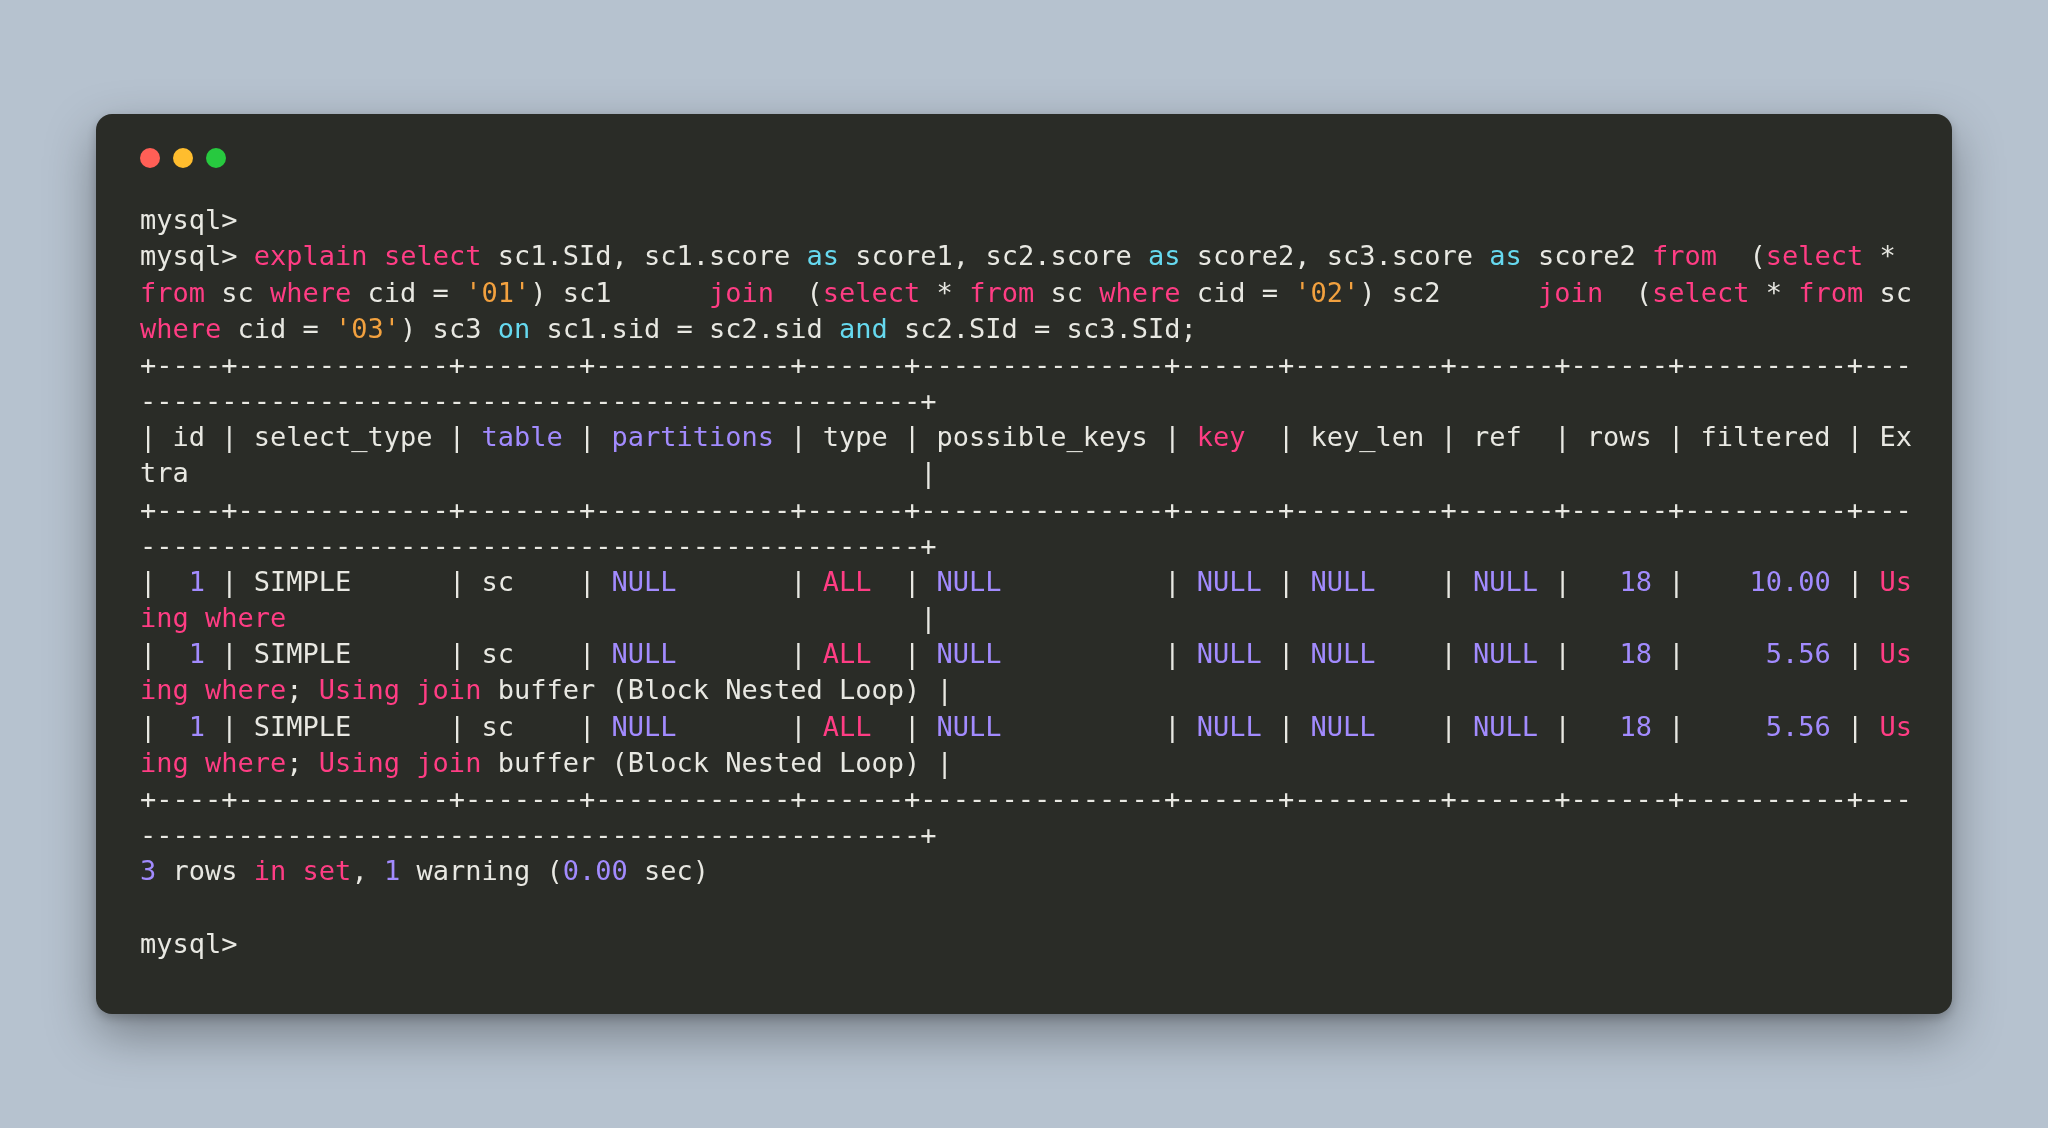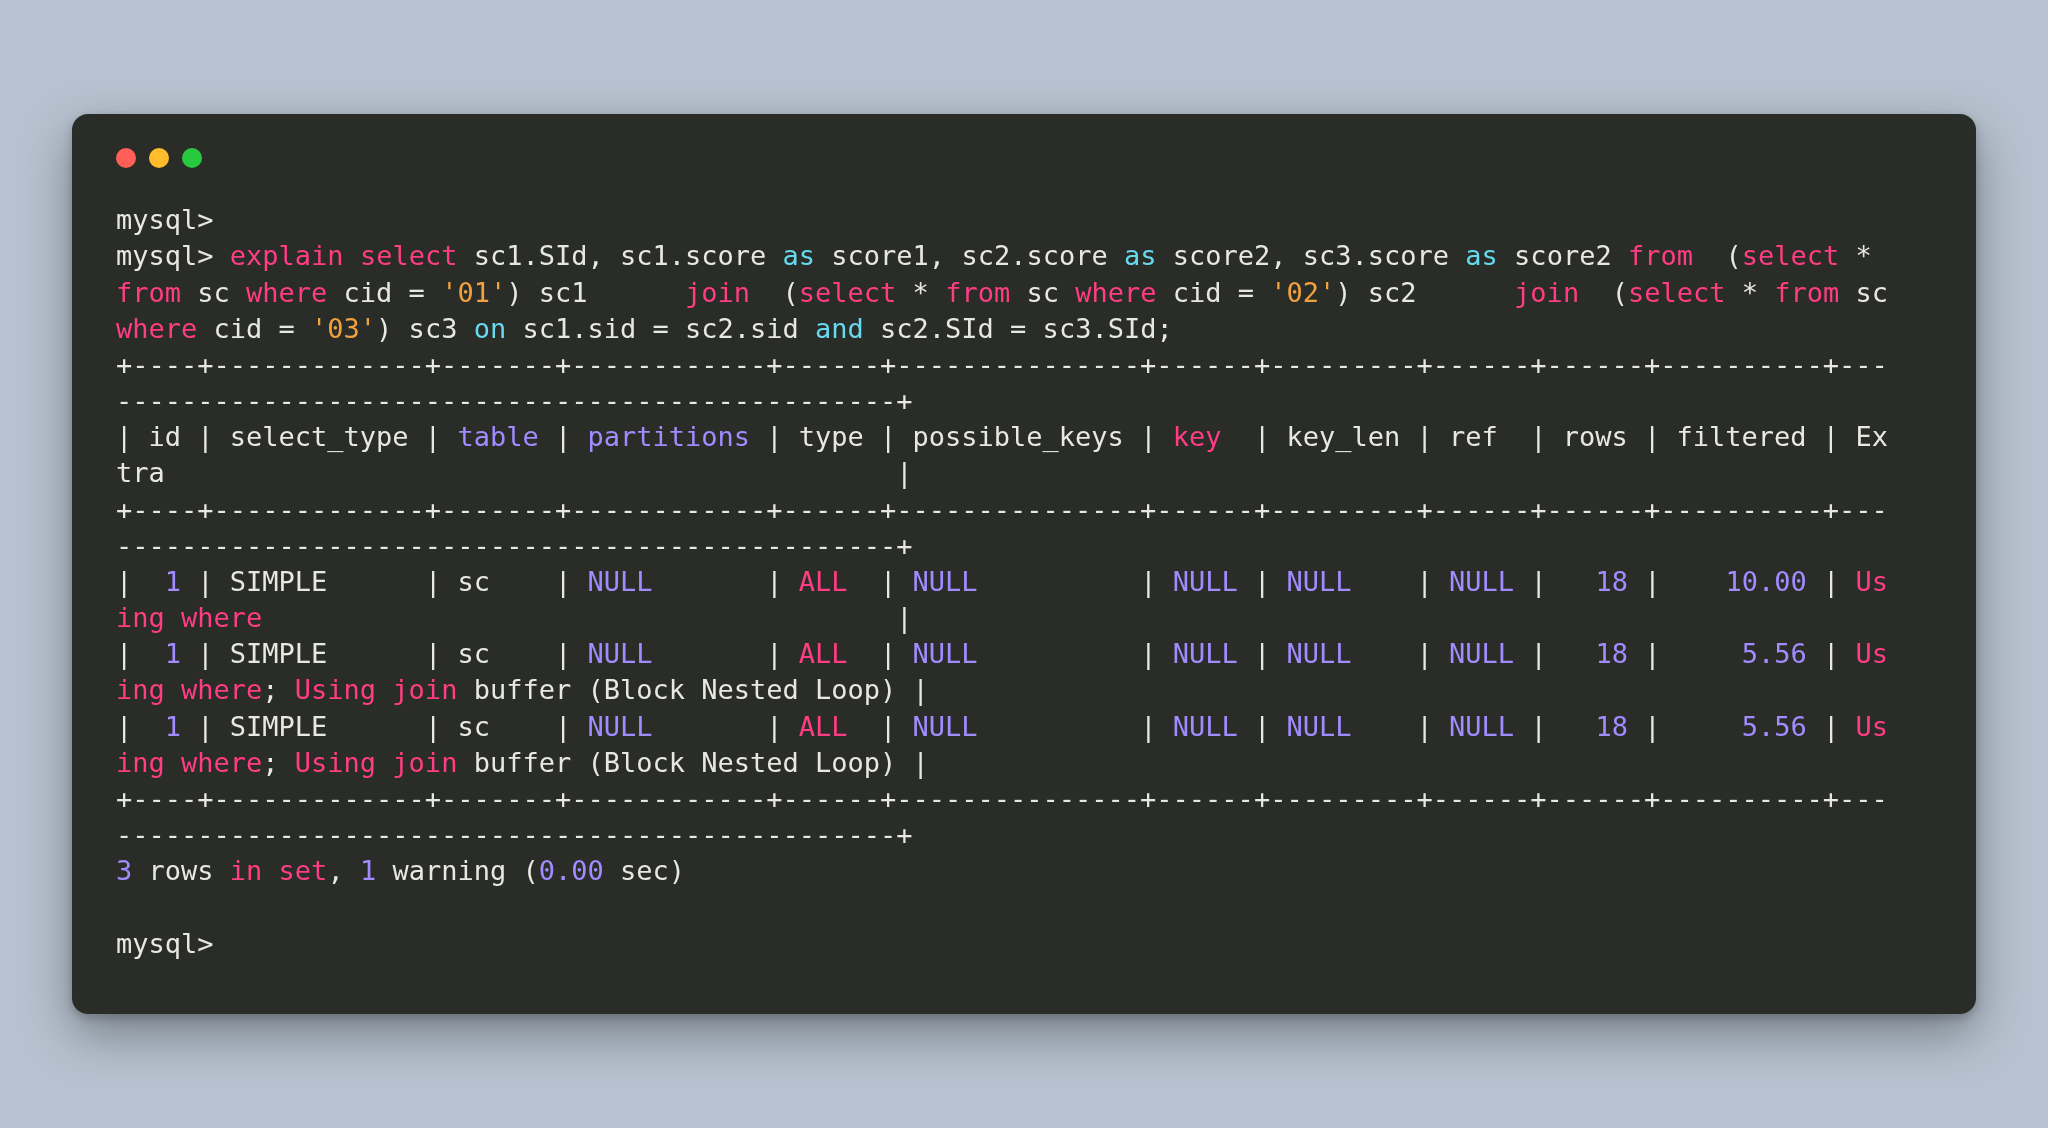--- a/index.html
+++ b/index.html
@@ -15,21 +15,21 @@
     height: 1128px;
     display: flex;
     align-items: center;
     justify-content: center;
   }
   .terminal {
     width: 1788px;
     background: #2a2c27;
     border-radius: 16px;
     box-shadow: 0 20px 50px rgba(0,0,0,0.35), 0 4px 10px rgba(0,0,0,0.2);
-    padding: 34px 72px 52px 44px;
+    padding: 34px 24px 52px 44px;
     color: #e8e8e2;
   }
   .traffic-lights {
     display: flex;
     gap: 13px;
     margin-bottom: 34px;
   }
   .dot {
     width: 20px;
     height: 20px;

